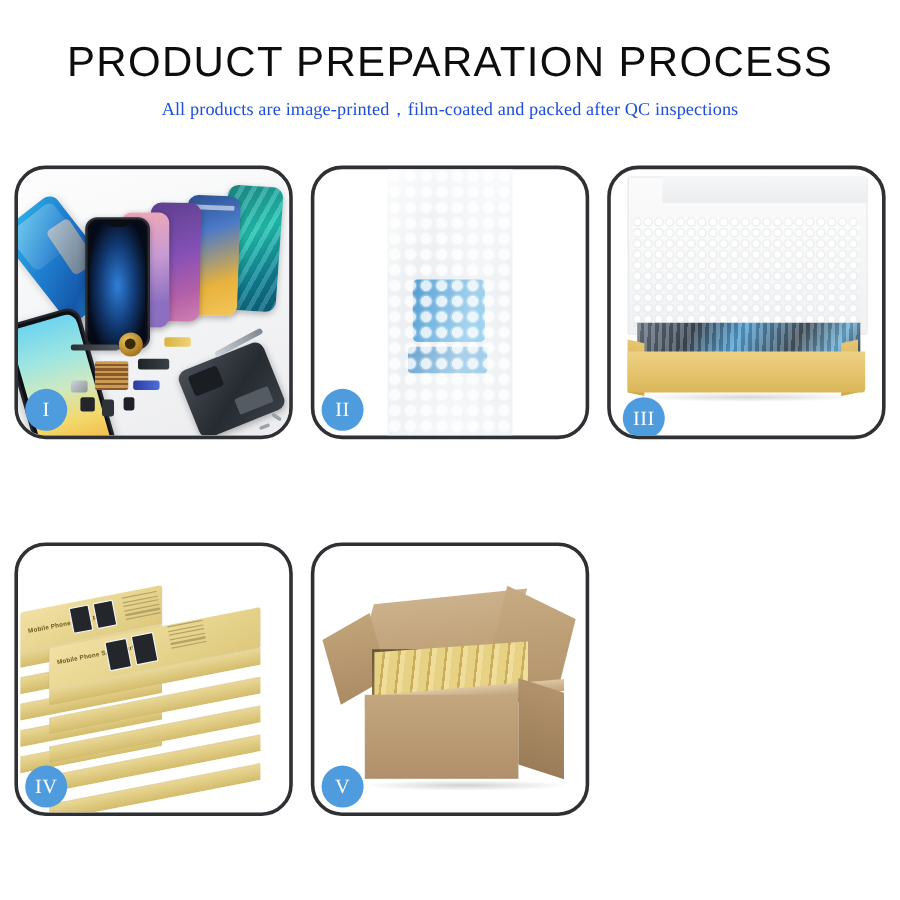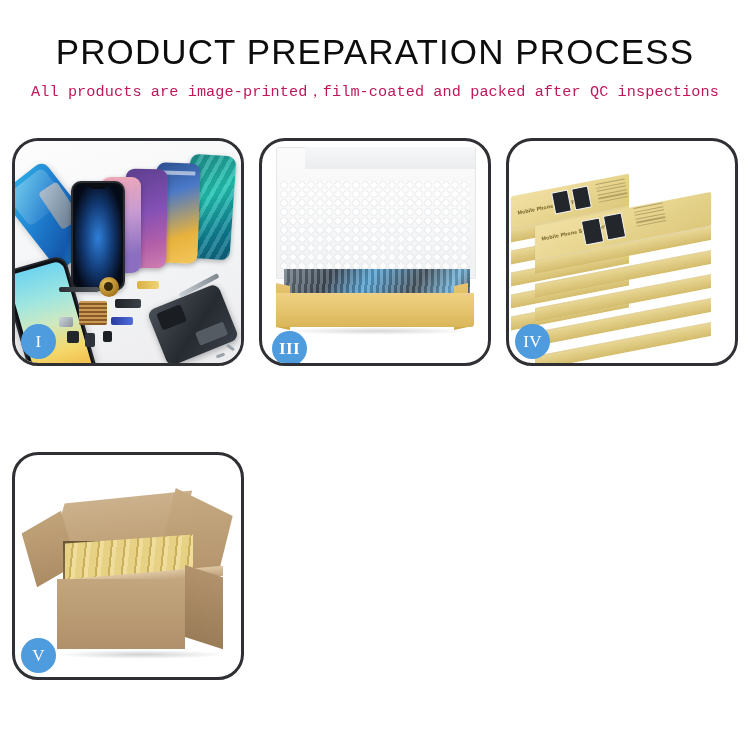--- a/index.html
+++ b/index.html
@@ -25,24 +25,24 @@
     font-family: "Liberation Sans", sans-serif;
     font-size: 35px;
     font-weight: 400;
     letter-spacing: 1.1px;
     color: #0d0d0d;
     margin: 0;
     line-height: 1.15;
     white-space: nowrap;
   }
   .sub-title {
-    font-family: Liberation Mono, monospace;
+    font-family: Liberation Serif, serif;
     font-size: 15.2px;
     font-weight: 400;
-    color: #be185d;
+    color: #1d4ed8;
     margin: 9px 0 0 0;
     letter-spacing: 0.1px;
     white-space: nowrap;
   }
 
   
   .grid {
     position: absolute;
     top: 138px;
     left: 0;
@@ -81,21 +81,21 @@
     border-radius: 50%;
     background: #4e9bdd;
     color: #ffffff;
     font-family: "Liberation Serif", serif;
     font-size: 17px;
     line-height: 35px;
     text-align: center;
     letter-spacing: 0.4px;
     z-index: 40;
   }
-  .badge.low { bottom: -3px; left: 10px; font-weight: bold; }
+  .badge.low { bottom: -3px; left: 10px; }
 
   
   .p1-bg { position:absolute; inset:0; background:linear-gradient(160deg,#fdfdfd 0%,#f3f4f6 55%,#ececee 100%); }
   .ph {
     position:absolute;
     border-radius: 9px;
     box-shadow: 0 2px 5px rgba(0,0,0,.28);
     overflow:hidden;
   }
   .ph-e { width:46px; height:104px; left:172px; top:14px; background:linear-gradient(150deg,#1f8f8c,#23c5b4 40%,#0f7f94 75%,#0c5f7a); transform:rotate(4deg); }
@@ -387,20 +387,32 @@
       <span class="part pt-chip2"></span>
       <span class="part pt-chip3"></span>
       <span class="part pt-sim"></span>
       <span class="part pt-tool"></span>
       <span class="part pt-screw1"></span>
       <span class="part pt-screw2"></span>
     </div>
     <div class="badge">I</div>
   </div>
 
+  <div class="panel">
+    <div class="panel-scene">
+      <div class="p2-bag"></div>
+      <div class="p2-phone">
+        <div class="p2-phone-blue"></div>
+        <div class="p2-phone-blue2"></div>
+      </div>
+      <div class="p2-bubbles"></div>
+      <div class="p2-sheen"></div>
+    </div>
+    <div class="badge">II</div>
+  </div>
 
   <div class="panel">
     <div class="panel-scene">
       <div class="p3-lid">
         <div class="p3-lid-top"></div>
       </div>
       <div class="p3-foam"></div>
       <div class="p3-product"></div>
       <div class="p3-box-left"></div>
       <div class="p3-box-right"></div>

